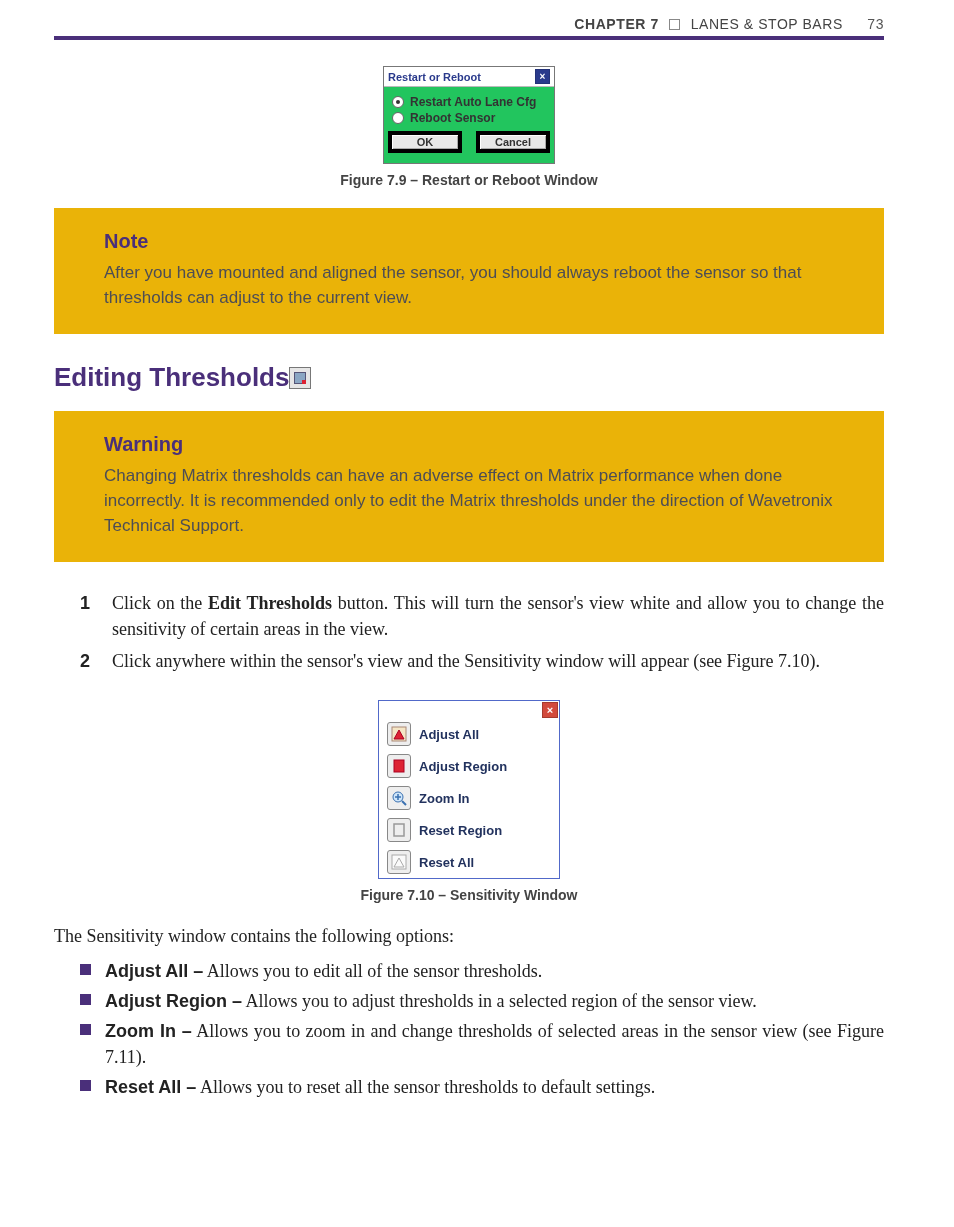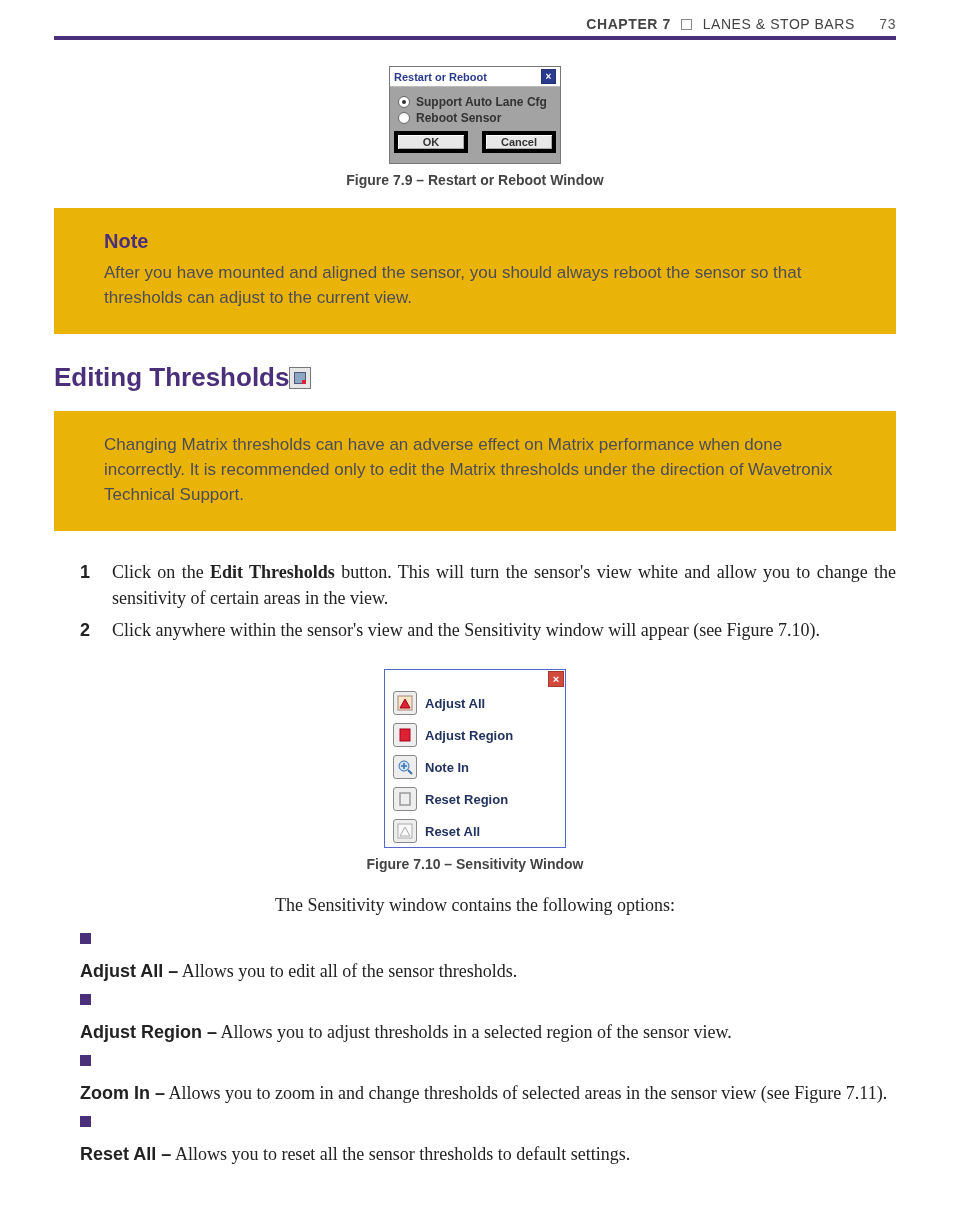--- a/index.html
+++ b/index.html
@@ -4,21 +4,21 @@
 <style>
   body {
     margin: 0;
     background: #fff;
     font-family: Georgia, "Times New Roman", serif;
     color: #222;
   }
   .page {
     width: 954px;
     min-height: 1227px;
-    padding: 0 4px 40px 0;
+    padding: 0 16px 40px 0;
     box-sizing: border-box;
   }
   .header-area {
     padding: 16px 54px 0 54px;
   }
   .running-head {
     font-family: "Arial Narrow", Arial, sans-serif;
     font-size: 14px;
     letter-spacing: 0.04em;
     text-align: right;
@@ -57,21 +57,21 @@
     font-weight: 700;
     color: #444;
     text-align: center;
     margin: 8px 0 20px 0;
   }
   
   .dialog1 {
     display: inline-block;
     width: 170px;
     border: 1px solid #777;
-    background: #a3a3a3;
+    background: #22c55e;
     font-family: Tahoma, Arial, sans-serif;
     font-size: 12px;
     text-align: left;
   }
   .dialog1 .titlebar {
     background: #fff;
     padding: 2px 4px;
     display: flex;
     justify-content: space-between;
     align-items: center;
@@ -240,38 +240,36 @@
     border-radius: 3px;
   }
   .menu2 .icon svg { width: 16px; height: 16px; }
 
   p.body {
     font-family: Georgia, "Times New Roman", serif;
     font-size: 18px;
     line-height: 1.45;
     margin: 0 0 8px 0;
     color: #222;
-    text-align: center;
   }
 
   ul.bullets {
     list-style: none;
     padding: 0;
     margin: 4px 0 0 26px;
   }
   ul.bullets li {
     display: flex;
     gap: 14px;
     font-family: Georgia, "Times New Roman", serif;
     font-size: 18px;
     line-height: 1.45;
     color: #222;
     margin-bottom: 4px;
     text-align: justify;
-    flex-direction: column;
   }
   ul.bullets .sq {
     width: 11px;
     height: 11px;
     background: #4a2f7a;
     flex-shrink: 0;
     margin-top: 6px;
   }
   ul.bullets .b {
     font-family: Arial, sans-serif;
@@ -298,21 +296,21 @@
       <div class="dialog1">
         <div class="titlebar">
           <span class="ttl">Restart or Reboot</span>
           <span class="closebox">×</span>
         </div>
         <div class="body">
           <div class="radio-row">
             <span class="radio">
                 <span class="dot"></span>
               </span>
-            <span>Support Auto Lane Cfg</span>
+            <span>Restart Auto Lane Cfg</span>
           </div>
           <div class="radio-row">
             <span class="radio"></span>
             <span>Reboot Sensor</span>
           </div>
           <div class="btnrow">
             <span class="btn">OK</span>
             <span class="btn">Cancel</span>
           </div>
         </div>
@@ -326,20 +324,21 @@
     </div>
 
     <h2 class="section">
       <span>Editing Thresholds</span>
       <span class="iconbox">
           <span class="inner"></span>
         </span>
     </h2>
 
     <div class="callout">
+      <h3>Warning</h3>
       <p>Changing Matrix thresholds can have an adverse effect on Matrix performance when done incorrectly. It is recommended only to edit the Matrix thresholds under the direction of Wavetronix Technical Support.</p>
     </div>
 
     <ol class="steps">
       <li>
         <span class="num">1</span>
         <span>
           <span>Click on the </span><span class="bold">Edit Thresholds</span><span> button. This will turn the sensor's view white and allow you to change the sensitivity of certain areas in the view.</span>
         </span>
       </li>
@@ -373,21 +372,21 @@
         </div>
         <div class="row">
           <span class="icon">
             <svg viewBox="0 0 16 16">
                 <circle cx="7" cy="7" r="5" fill="#cfe6fa" stroke="#3a70b0"></circle>
                 <line x1="7" y1="4" x2="7" y2="10" stroke="#3a70b0" stroke-width="1.5"></line>
                 <line x1="4" y1="7" x2="10" y2="7" stroke="#3a70b0" stroke-width="1.5"></line>
                 <line x1="11" y1="11" x2="15" y2="15" stroke="#3a70b0" stroke-width="2"></line>
               </svg>
           </span>
-          <span>Note In</span>
+          <span>Zoom In</span>
         </div>
         <div class="row">
           <span class="icon">
             <svg viewBox="0 0 16 16">
                 <rect x="3" y="2" width="10" height="12" fill="none" stroke="#999" stroke-width="1.5"></rect>
               </svg>
           </span>
           <span>Reset Region</span>
         </div>
         <div class="row">

